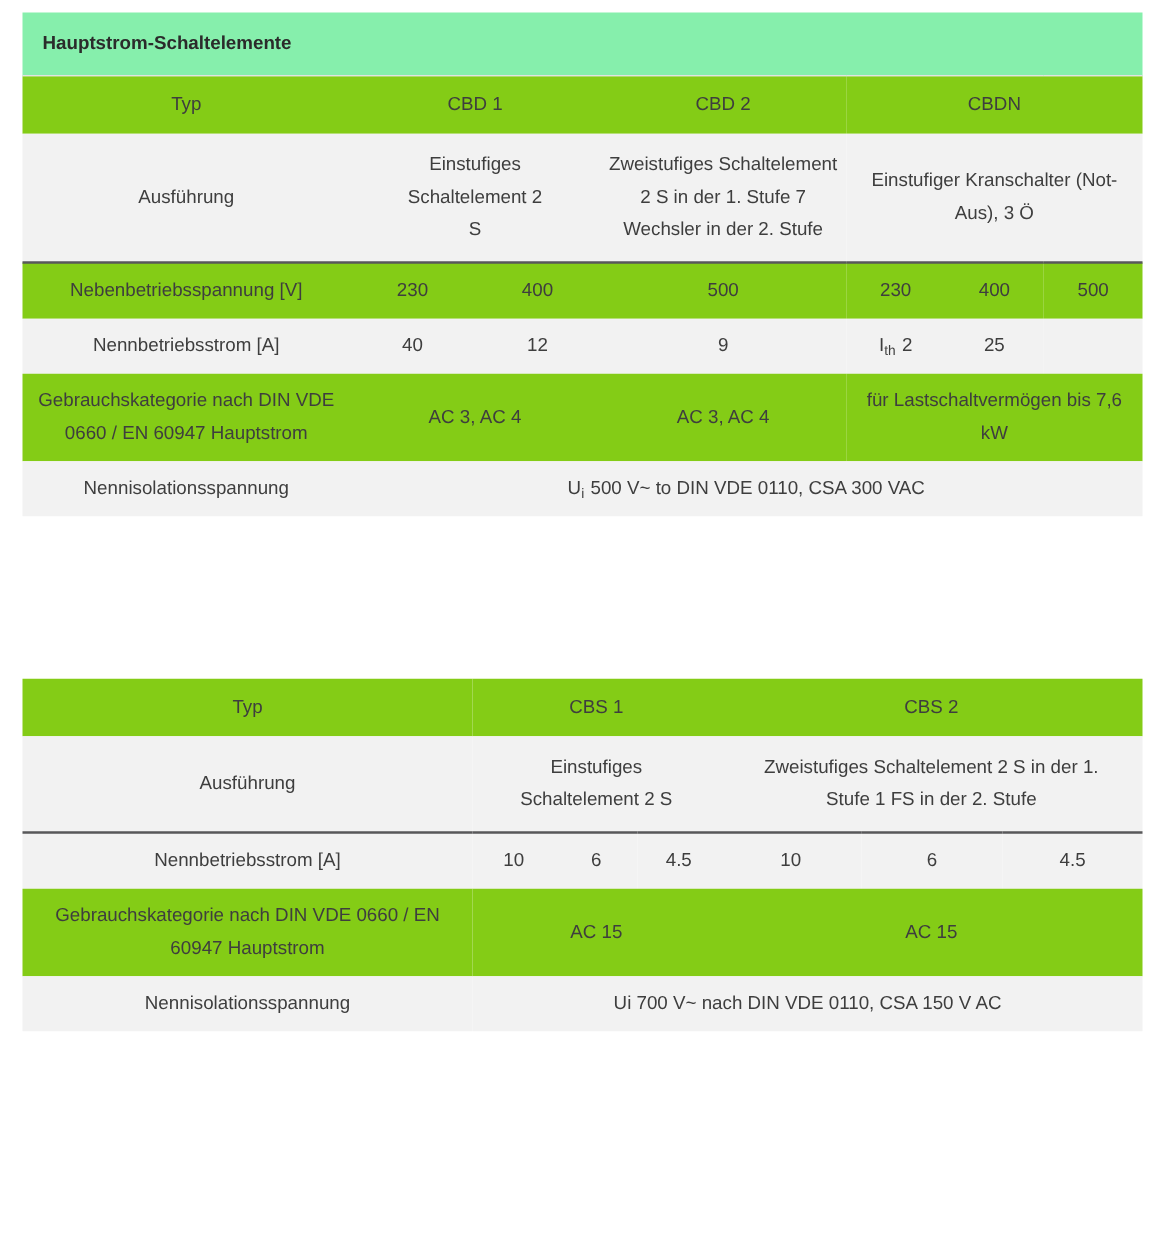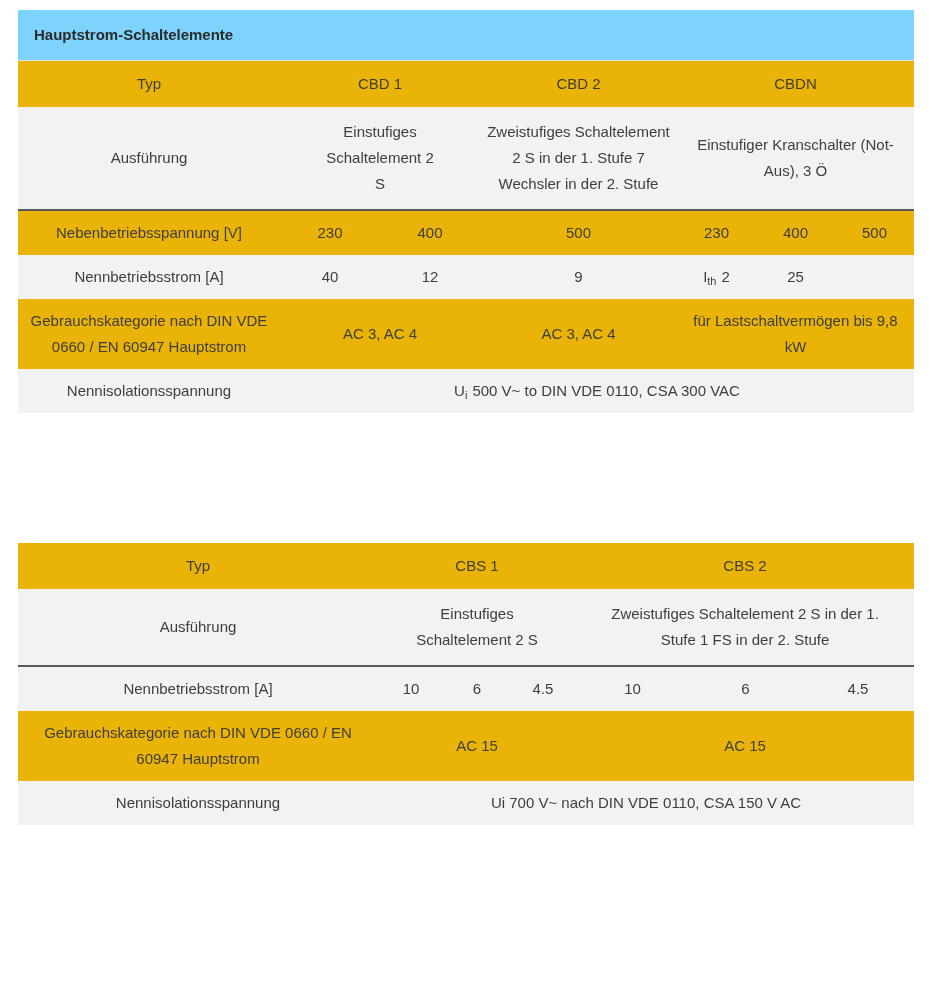--- a/index.html
+++ b/index.html
@@ -19,35 +19,35 @@
     line-height: 26px;
   }
   table.spec td, table.spec th {
     vertical-align: middle;
     font-weight: normal;
     text-align: center;
     padding: 9px 4px;
   }
   
   tr.title-row td {
-    background: #7dd3fc;
+    background: #86efac;
     text-align: left;
     font-weight: bold;
     color: #2b2b2b;
     padding: 12px 16px;
     border-bottom: 1px solid #e2e2e2;
   }
   
   td.lbl {
     text-align: left;
     padding-left: 16px;
     padding-right: 10px;
   }
   tr.alt td { background: #f2f2f2; }
-  tr.white td { background: #eab308; }
+  tr.white td { background: #84cc16; }
   tr.ausfuehrung td { border-bottom: 2px solid #58585a; padding-top: 12px; padding-bottom: 12px; }
   tr.typ td { padding-top: 10px; padding-bottom: 10px; }
 
   .cellwrap { display: inline-block; }
   .ctr { text-align: center; }
   td.left-val { text-align: left; padding-left: 11px; }
 
   sub.unit-sub { font-size: 11px; vertical-align: -3px; line-height: 0; }
   .gap { margin-left: 5px; }
 
@@ -106,21 +106,21 @@
         <span>I</span><sub class="unit-sub">th</sub><span class="gap">2</span>
       </td>
       <td>25</td>
       <td></td>
     </tr>
     <tr class="white">
       <td class="lbl">Gebrauchskategorie nach DIN VDE 0660 / EN 60947 Hauptstrom</td>
       <td colspan="2">AC 3, AC 4</td>
       <td>AC 3, AC 4</td>
       <td colspan="3">
-        <div class="cellwrap ctr" style="max-width:215px">für Lastschaltvermögen bis 9,8 kW</div>
+        <div class="cellwrap ctr" style="max-width:215px">für Lastschaltvermögen bis 7,6 kW</div>
       </td>
     </tr>
     <tr class="alt">
       <td class="lbl">Nennisolationsspannung</td>
       <td colspan="6">
         <span>U</span><sub class="unit-sub">i</sub><span class="gap">500 V~ to DIN VDE 0110, CSA 300 VAC</span>
       </td>
     </tr>
   </tbody>
 </table>

